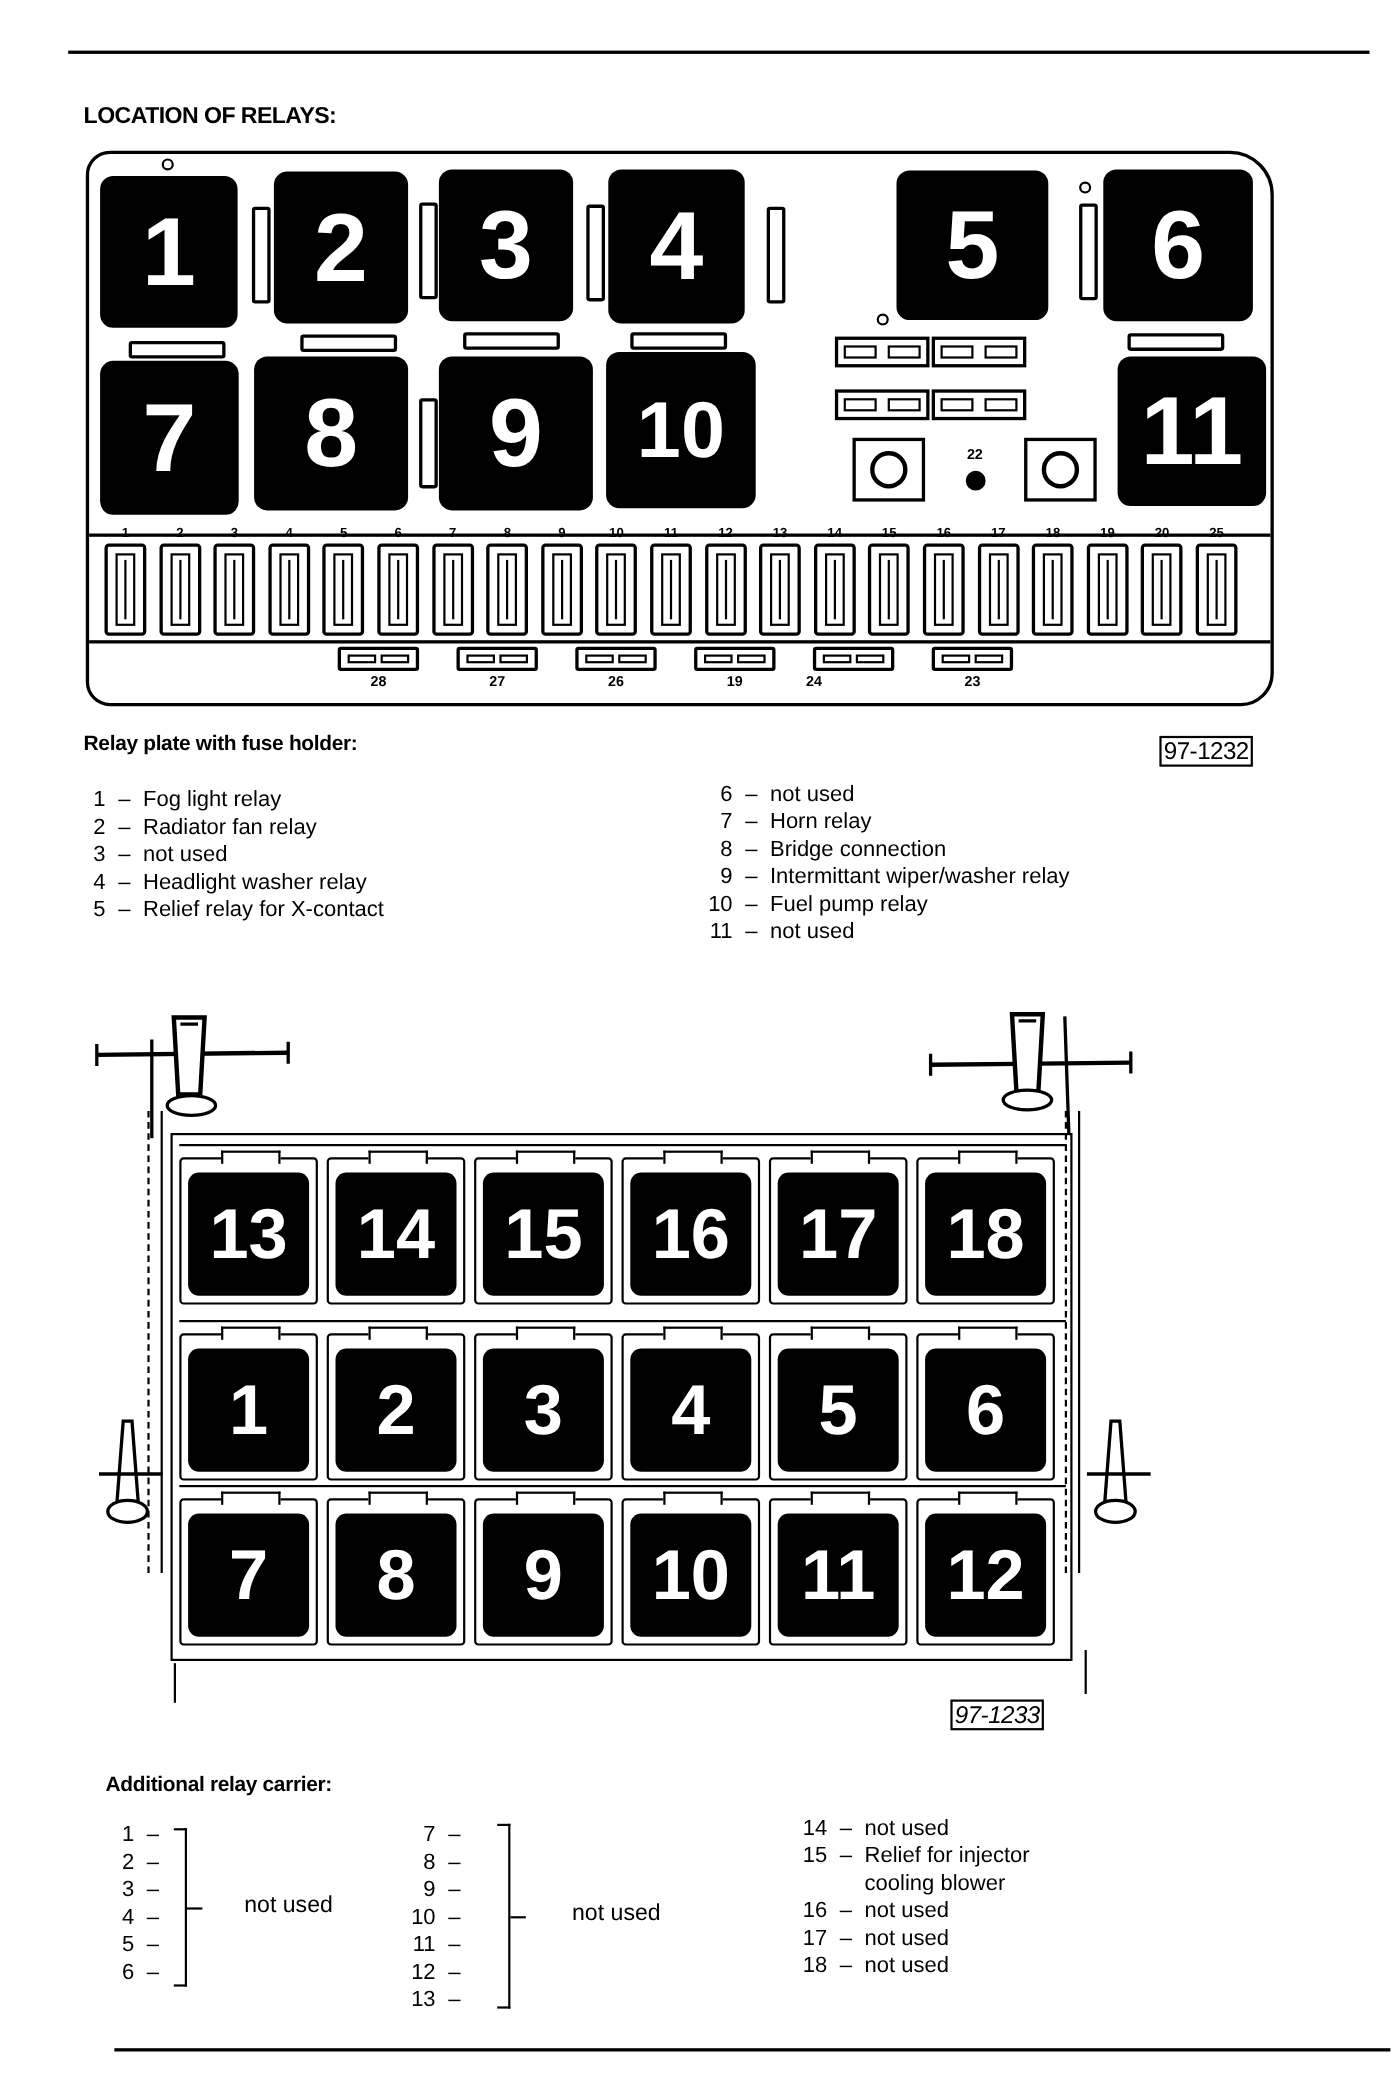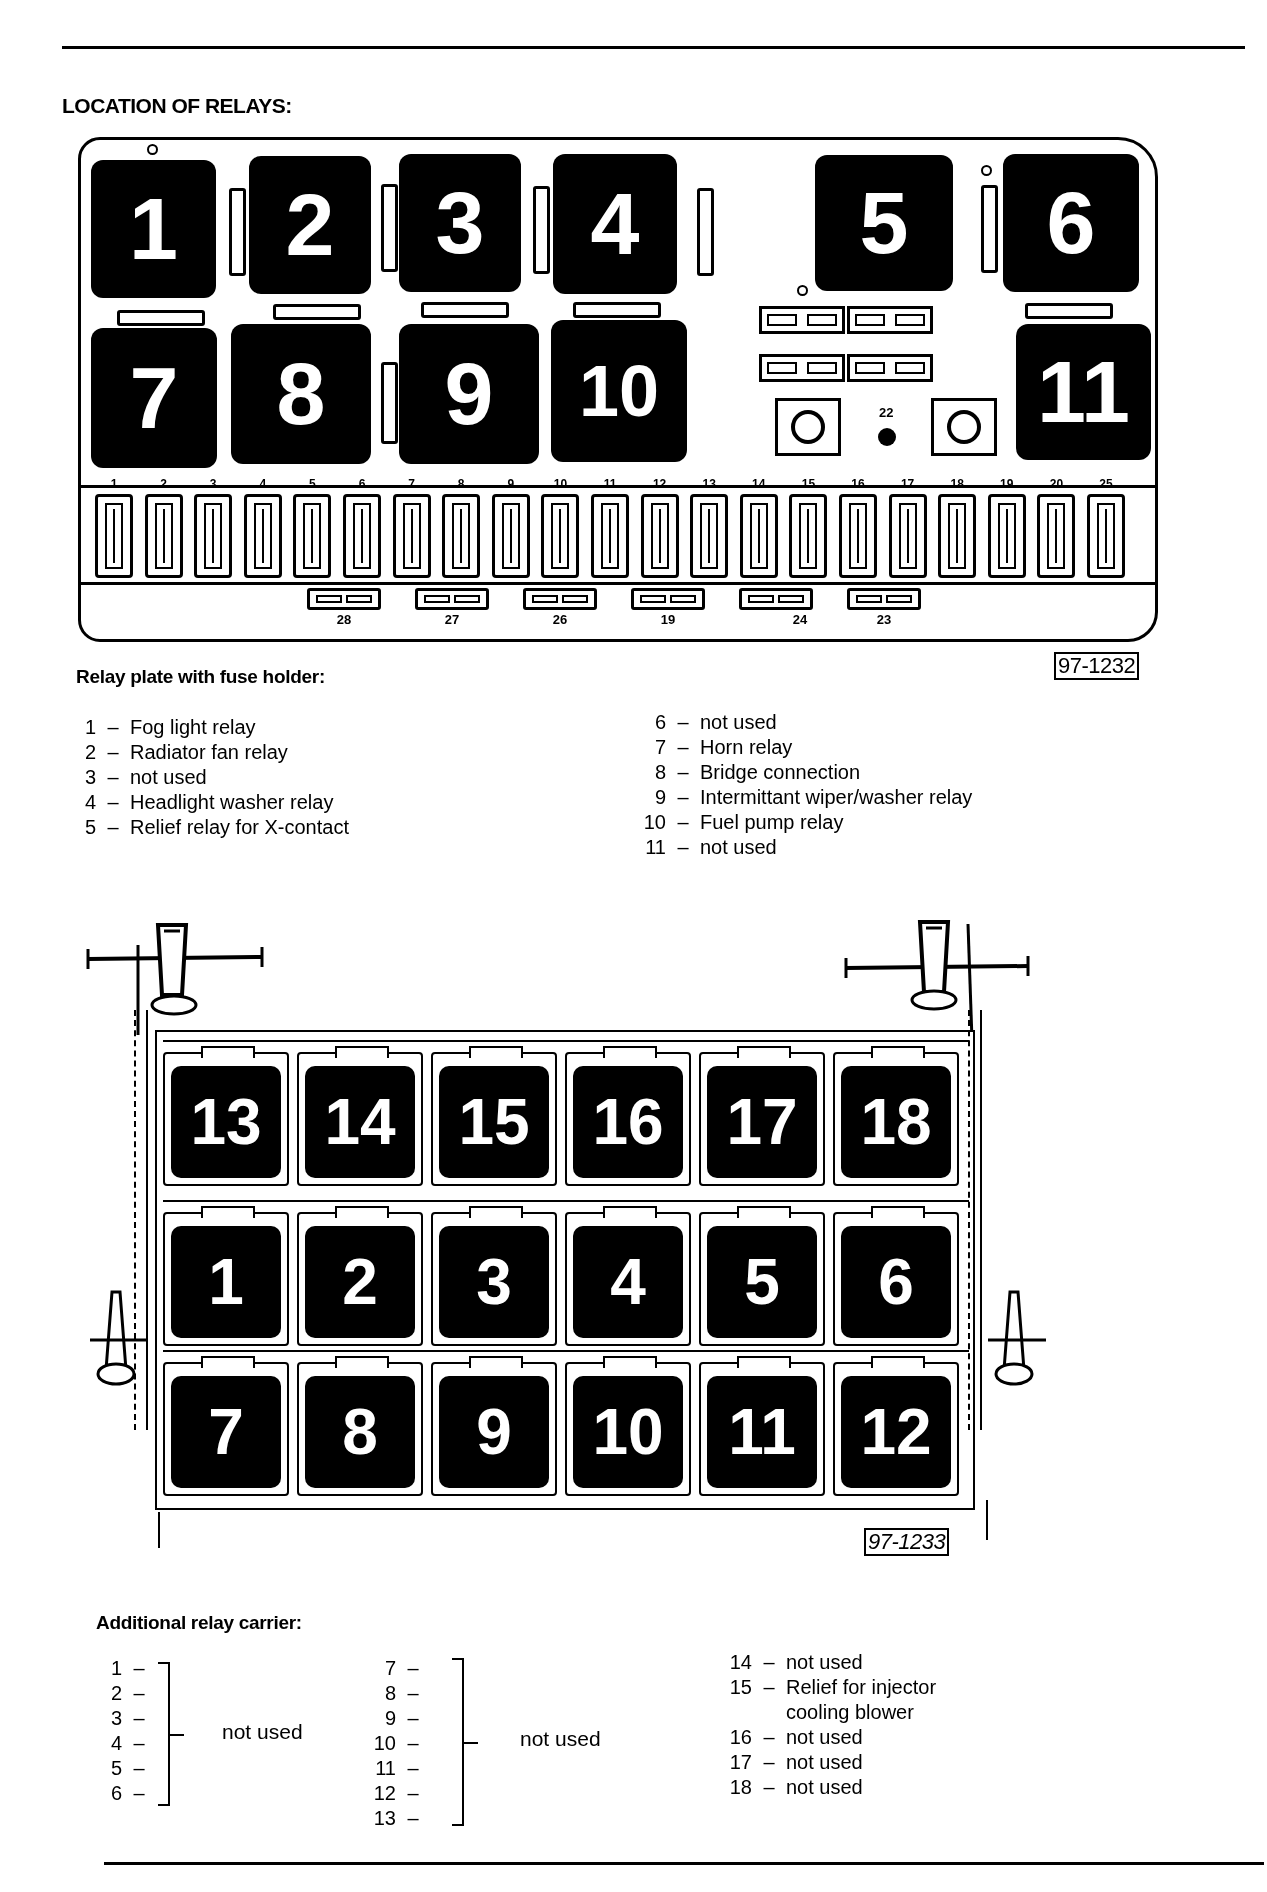--- a/index.html
+++ b/index.html
@@ -21,41 +21,41 @@
   .fuse-i{width:18px;height:66px;border:2px solid #000;position:relative;box-sizing:border-box;}
   .fuse-i:before{content:"";position:absolute;left:6px;top:4px;width:2px;height:54px;background:#000;}
   .fnum{position:absolute;top:-20px;font-size:12px;font-weight:bold;width:38px;text-align:center;}
   .hfuse{position:absolute;width:74px;height:22px;border:3px solid #000;border-radius:3px;box-sizing:border-box;display:flex;align-items:center;justify-content:space-around;padding:0 4px;}
   .hfuse span.s{display:block;width:26px;height:8px;border:2px solid #000;box-sizing:border-box;}
   .hlabel{position:absolute;font-size:13px;font-weight:bold;width:74px;text-align:center;}
   .mini{position:absolute;width:86px;height:28px;border:3px solid #000;box-sizing:border-box;display:flex;align-items:center;justify-content:space-around;}
   .mini span.s{display:block;width:30px;height:12px;border:2px solid #000;box-sizing:border-box;}
   .block{position:absolute;width:66px;height:58px;border:3px solid #000;box-sizing:border-box;display:flex;align-items:center;justify-content:center;}
   .block .ring{width:26px;height:26px;border:4px solid #000;border-radius:50%;}
-  .figcode{position:absolute;border:2px solid #000;font-size:22px;padding:0 2px;line-height:24px;font-family:"Liberation Sans",sans-serif;letter-spacing:-0.5px;}
+  .figcode{position:absolute;border:2px solid #000;font-size:22px;padding:0 2px;line-height:24px;font-family:"Liberation Sans",sans-serif;letter-spacing:-0.5px;margin-top:17px;}
   .legend{position:absolute;font-size:20px;line-height:25px;}
   .legend .row{display:flex;white-space:nowrap;}
   .legend .num{width:26px;text-align:right;}
   .legend .dash{width:34px;text-align:center;}
   
   .carrier{position:absolute;left:155px;top:1030px;width:820px;height:480px;border:2px solid #000;box-sizing:border-box;}
   .crow{position:absolute;left:6px;width:806px;height:148px;border-top:2px solid #000;}
   .cbox{position:absolute;top:10px;width:126px;height:134px;border:2px solid #000;border-radius:4px;box-sizing:border-box;}
   .cbox .relay{left:6px;top:12px;width:110px;height:112px;font-size:64px;border-radius:10px;}
   .cbox .tab{position:absolute;top:-8px;left:36px;width:50px;height:10px;border:2px solid #000;border-bottom:none;background:#fff;}
   .rail{position:absolute;width:14px;border-left:2px dashed #000;border-right:2px solid #000;box-sizing:border-box;}
   .bracket{position:absolute;border:2px solid #000;border-left:none;width:10px;}
   .bracket:after{content:"";position:absolute;right:-16px;top:50%;width:14px;height:2px;background:#000;}
 </style>
 </head>
 <body>
 
 <div class="rule" style="left:62px;top:46px;width:1183px;"></div>
 
-<div class="abs title" style="left:62px;top:94px;">LOCATION OF RELAYS:</div>
+<div class="abs title" style="left:76px;top:94px;">LOCATION OF RELAYS:</div>
 
 <div class="plate">
   <div class="hole" style="left:66px;top:4px;"></div>
   <div class="hole" style="left:900px;top:25px;"></div>
   <div class="hole" style="left:716px;top:145px;"></div>
   <div class="hole" style="left:324px;top:312px;"></div>
 
   <div class="relay big" style="left:10px;top:20px;width:125px;height:138px;">1</div>
   <div class="slot-v" style="left:148px;top:48px;"></div>
   <div class="relay big" style="left:168px;top:16px;width:122px;height:138px;">2</div>
@@ -212,21 +212,21 @@
       <div class="hlabel" style="left: 442px; top: 472px;">26</div>
       <div class="hfuse" style="left: 550px; top: 448px;">
         <span class="s"></span>
         <span class="s"></span>
       </div>
       <div class="hlabel" style="left: 550px; top: 472px;">19</div>
       <div class="hfuse" style="left: 658px; top: 448px;">
         <span class="s"></span>
         <span class="s"></span>
       </div>
-      <div class="hlabel" style="left: 682px; top: 472px;">24</div>
+      <div class="hlabel" style="left: 622px; top: 472px;">24</div>
       <div class="hfuse" style="left: 766px; top: 448px;">
         <span class="s"></span>
         <span class="s"></span>
       </div>
       <div class="hlabel" style="left: 766px; top: 472px;">23</div>
     </div>
 </div>
 
 <div class="abs subtitle" style="left:76px;top:666px;">Relay plate with fuse holder:</div>
 <div class="figcode" style="left:1054px;top:652px;">97-1232</div>

